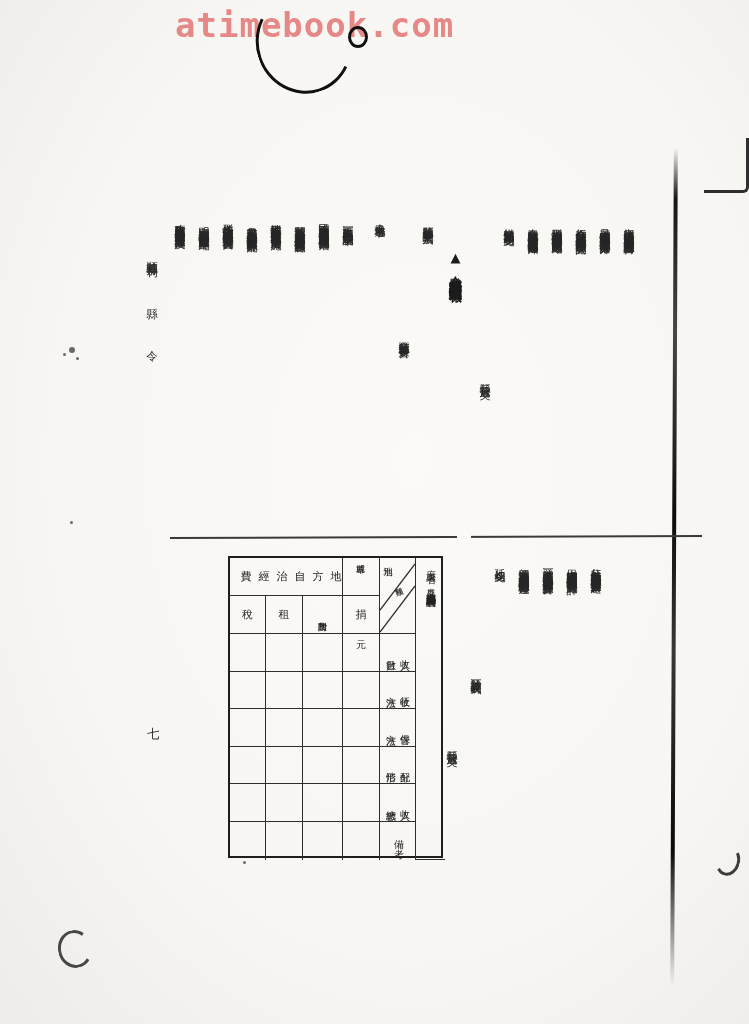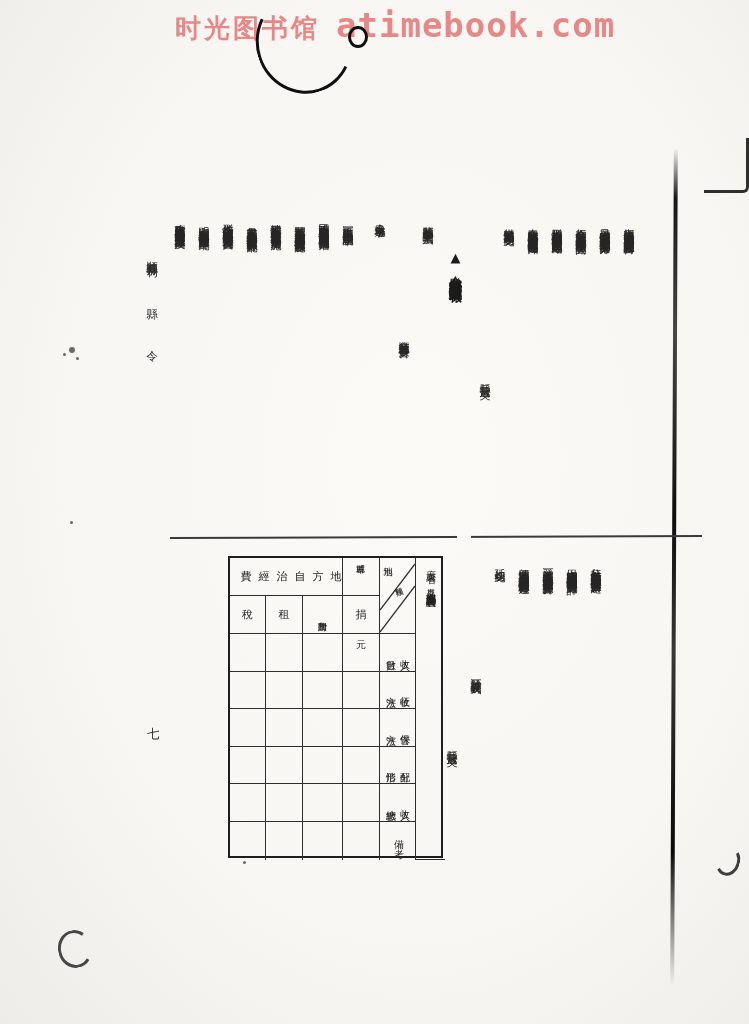--- a/index.html
+++ b/index.html
@@ -86,21 +86,20 @@
     border-top-color:transparent;border-right-color:transparent;transform:rotate(-18deg);}
   .circ-small{position:absolute;left:348px;top:26px;width:14px;height:16px;border:3px solid #101010;border-radius:50%;}
   .speck{position:absolute;background:#3a3a3a;border-radius:50%;opacity:.75;}
 </style>
 </head>
 <body>
 
 <div class="page">
 
   <div class="watermark" style="color:#e26a6a;">
-    <span class="wm-cn">时光图书馆</span>
     <span class="wm-en">atimebook.com</span>
   </div>
 
   <div class="arc-big"></div>
   <div class="circ-small"></div>
   <div class="fold"></div>
   <div class="corner-tr"></div>
   <div class="hook-br"></div>
   <div class="speck" style="left:69px;top:347px;width:6px;height:6px;"></div>
   <div class="speck" style="left:63px;top:353px;width:3px;height:3px;"></div>

